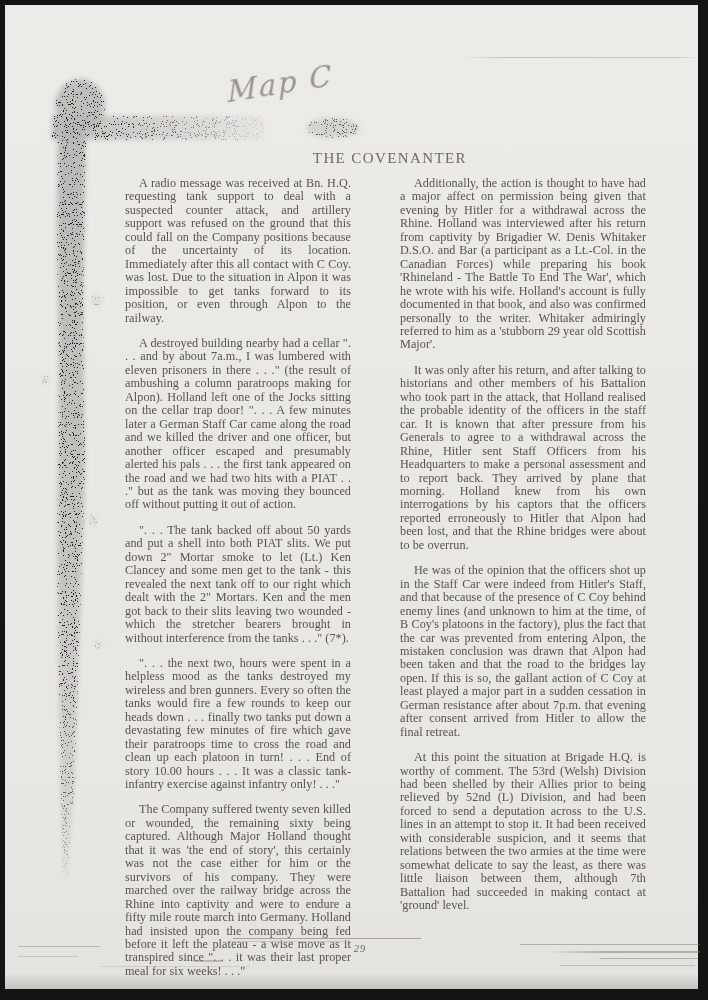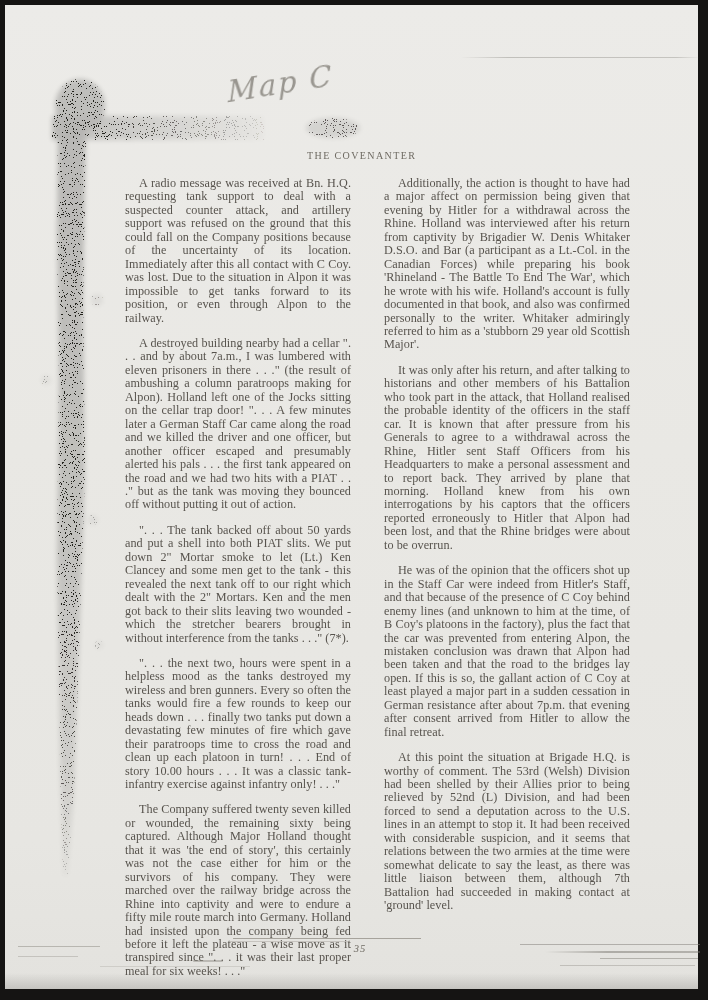--- a/index.html
+++ b/index.html
@@ -28,34 +28,34 @@
   .st-r4{top:960px;left:555px;width:135px;height:1px;background:rgba(140,137,130,.4);}
   .st-l1{top:941px;left:13px;width:82px;height:1px;background:rgba(140,137,130,.5);}
   .st-l2{top:951px;left:13px;width:60px;height:1px;background:rgba(150,147,140,.4);}
   .st-l3{top:961px;left:95px;width:150px;height:1px;background:rgba(160,157,150,.3);}
   .st-l4{top:955px;left:188px;width:30px;height:2px;background:rgba(125,122,115,.4);border-radius:2px;}
   .bottom-shade{left:0;right:0;top:968px;height:16px;
     background:linear-gradient(180deg,rgba(90,88,84,0),rgba(90,88,84,.22));}
 
   .running-header{
     position:absolute;top:145px;left:302px;width:160px;
-    text-align:left;
-    font-size:10px;letter-spacing:1.4px;
+    text-align:right;
+    font-size:15px;letter-spacing:1.4px;
     color:#6e6a62;
   }
   .col{
     position:absolute;top:160px;
     font-size:12.2px;line-height:13.45px;
     color:#57534d;
     text-align:justify;
     letter-spacing:.05px;
   }
   .col p{margin:12px;text-indent:14px;}
   .col-left{left:108px;width:250px;}
-  .col-right{left:367px;width:270px;}
+  .col-right{left:383px;width:270px;}
 
   .folio{
     position:absolute;top:938px;left:330px;width:50px;
     text-align:center;
     font-size:10.5px;font-style:italic;
     color:#6e6a62;letter-spacing:1px;
   }
   .handwriting{
     position:absolute;top:62px;left:222px;
     font-size:29px;font-style:italic;
@@ -90,21 +90,21 @@
 
     <div class="col col-right">
       <p>Additionally, the action is thought to have had a major affect on permission being given that evening by Hitler for a withdrawal across the Rhine. Holland was interviewed after his return from captivity by Brigadier W. Denis Whitaker D.S.O. and Bar (a participant as a Lt.-Col. in the Canadian Forces) while preparing his book 'Rhineland - The Battle To End The War', which he wrote with his wife. Holland's account is fully documented in that book, and also was confirmed personally to the writer. Whitaker admiringly referred to him as a 'stubborn 29 year old Scottish Major'.</p>
       <p>It was only after his return, and after talking to historians and other members of his Battalion who took part in the attack, that Holland realised the probable identity of the officers in the staff car. It is known that after pressure from his Generals to agree to a withdrawal across the Rhine, Hitler sent Staff Officers from his Headquarters to make a personal assessment and to report back. They arrived by plane that morning. Holland knew from his own interrogations by his captors that the officers reported erroneously to Hitler that Alpon had been lost, and that the Rhine bridges were about to be overrun.</p>
       <p>He was of the opinion that the officers shot up in the Staff Car were indeed from Hitler's Staff, and that because of the presence of C Coy behind enemy lines (and unknown to him at the time, of B Coy's platoons in the factory), plus the fact that the car was prevented from entering Alpon, the mistaken conclusion was drawn that Alpon had been taken and that the road to the bridges lay open. If this is so, the gallant action of C Coy at least played a major part in a sudden cessation in German resistance after about 7p.m. that evening after consent arrived from Hitler to allow the final retreat.</p>
       <p>At this point the situation at Brigade H.Q. is worthy of comment. The 53rd (Welsh) Division had been shelled by their Allies prior to being relieved by 52nd (L) Division, and had been forced to send a deputation across to the U.S. lines in an attempt to stop it. It had been received with considerable suspicion, and it seems that relations between the two armies at the time were somewhat delicate to say the least, as there was little liaison between them, although 7th Battalion had succeeded in making contact at 'ground' level.</p>
     </div>
 
     <div class="line folio-rule"></div>
     <div class="line folio-rule2"></div>
-    <div class="folio">35</div>
+    <div class="folio">29</div>
 
     <div class="line st-r1"></div>
     <div class="line st-r2"></div>
     <div class="line st-r3"></div>
     <div class="line st-r4"></div>
     <div class="line st-l1"></div>
     <div class="line st-l2"></div>
     <div class="line st-l3"></div>
     <div class="line st-l4"></div>
     <div class="line bottom-shade"></div>

